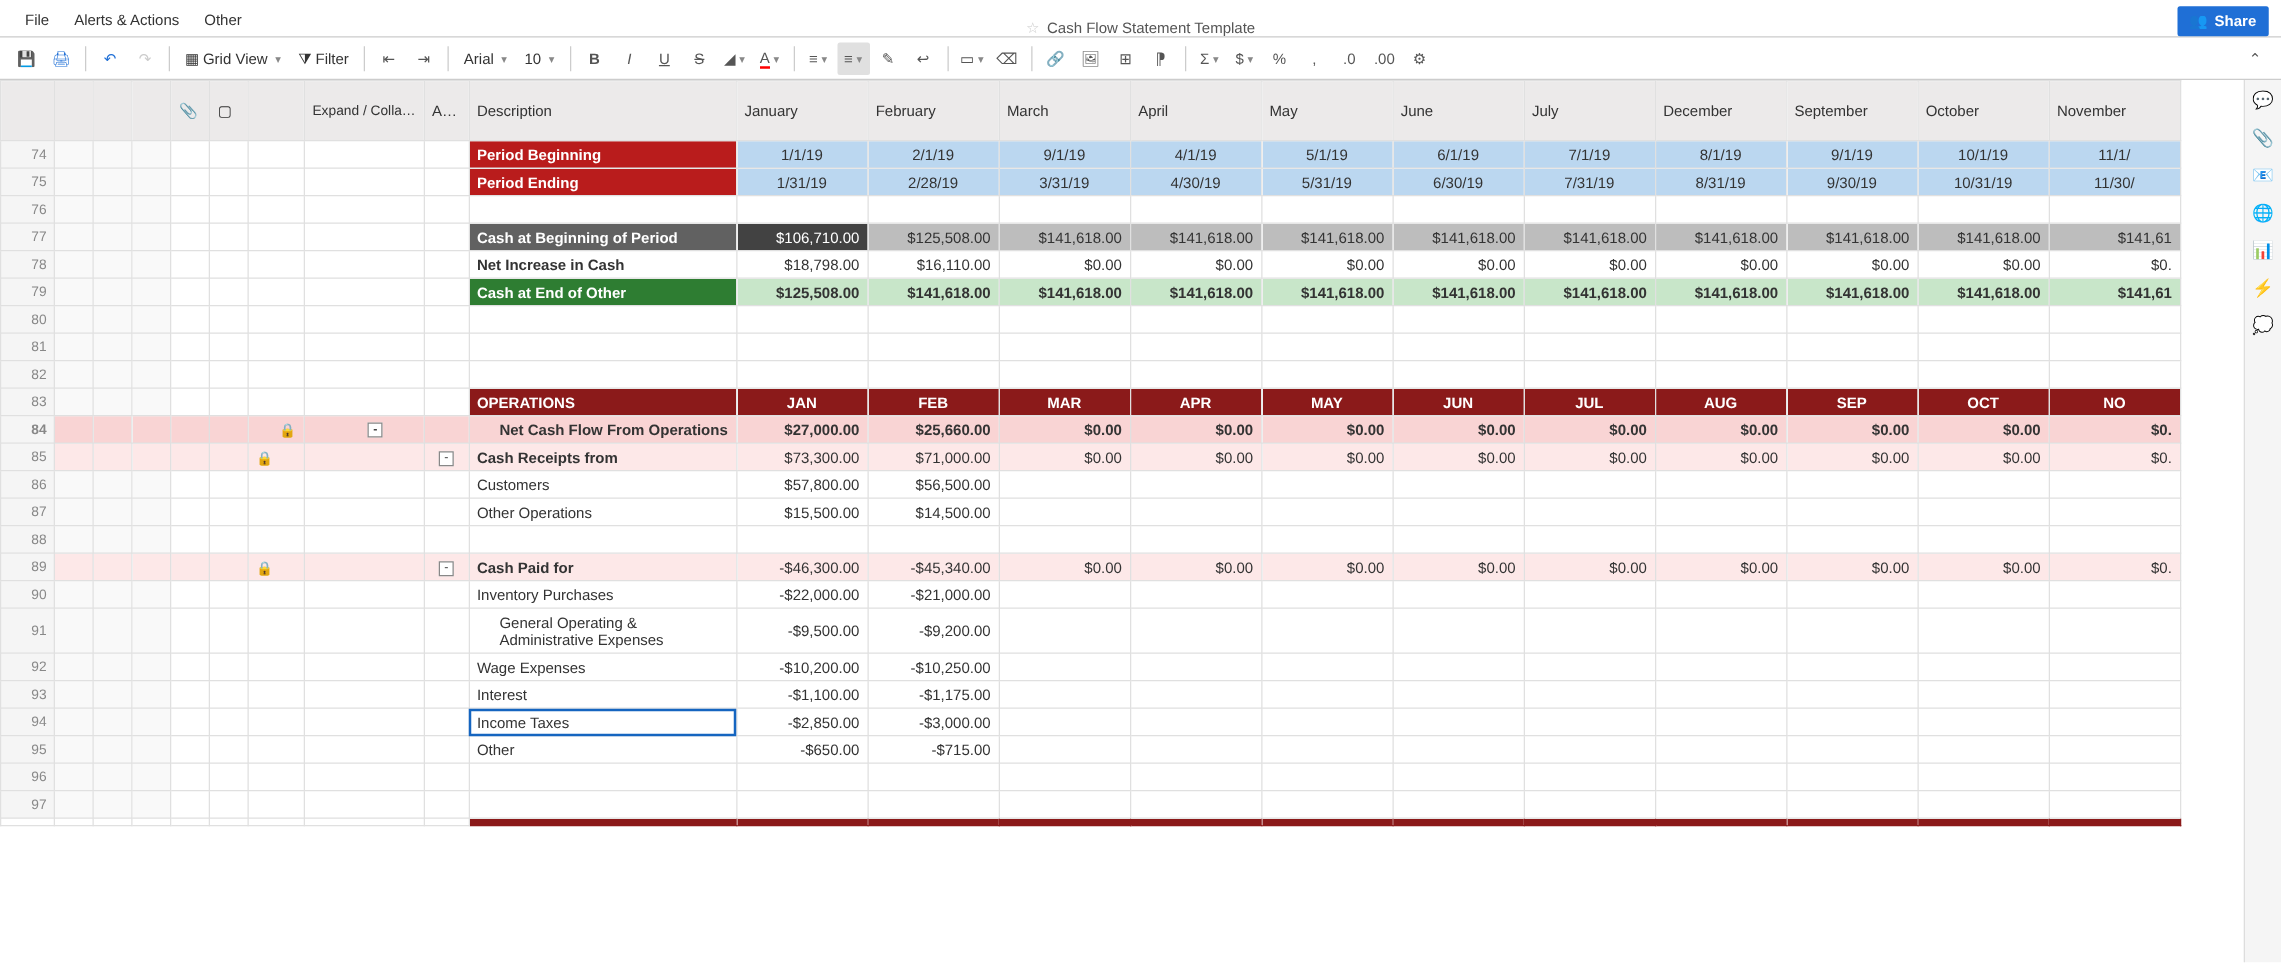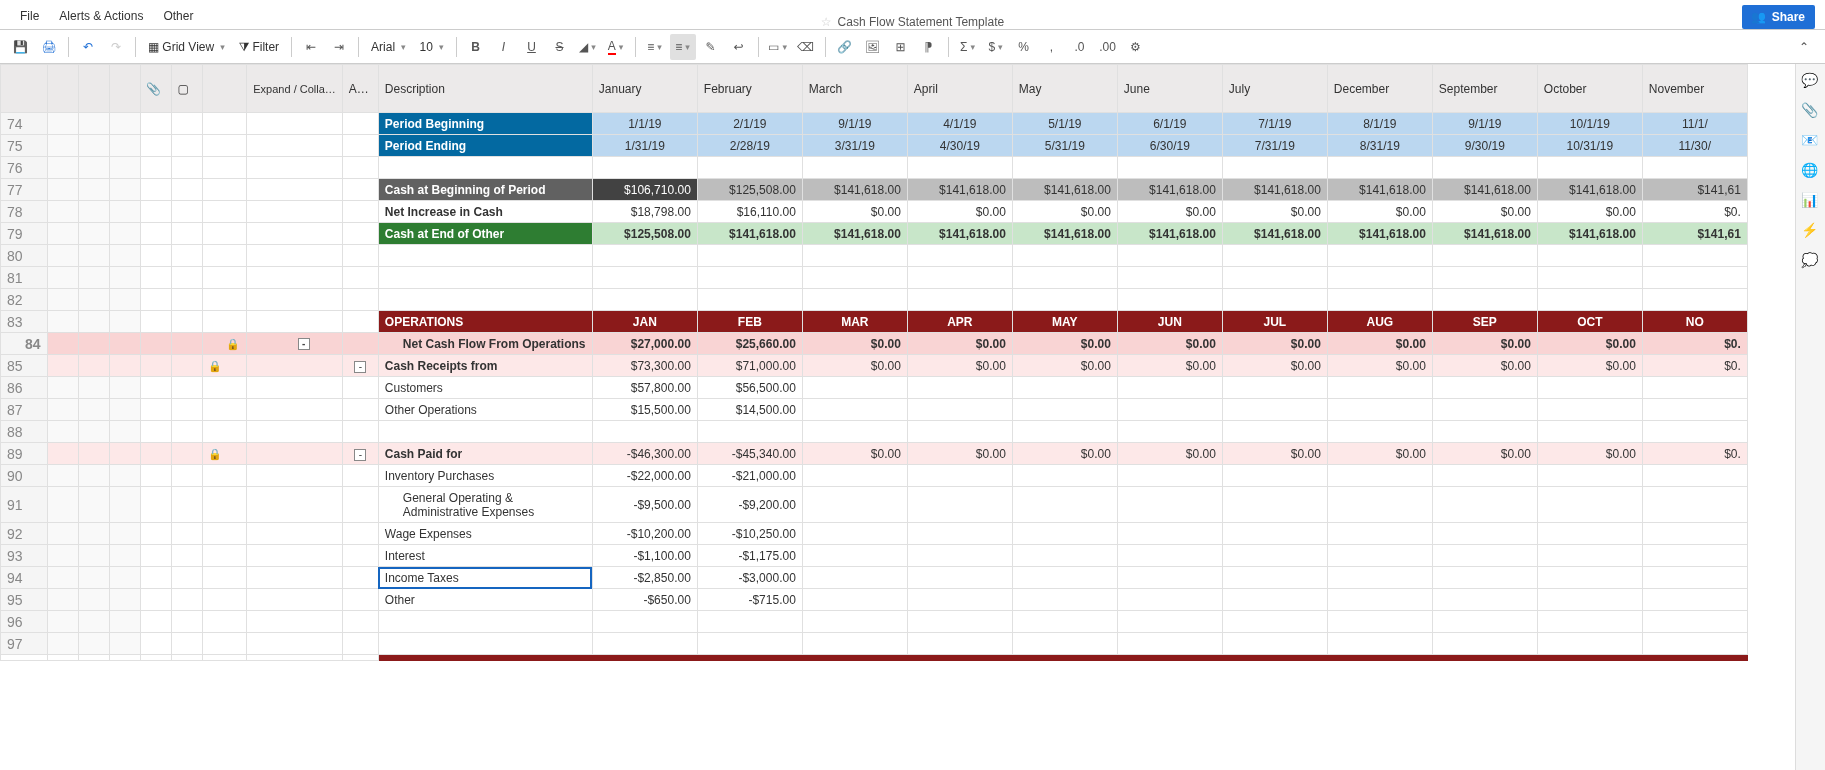--- a/index.html
+++ b/index.html
@@ -23,37 +23,37 @@
 
 .main { display:flex; height:calc(770px - 64px); }
 .grid-area { flex:1; overflow:auto; position:relative; }
 .right-rail { width:30px; background:#f5f5f5; border-left:1px solid #ddd; display:flex; flex-direction:column; align-items:center; padding-top:8px; gap:14px; }
 .right-rail span { color:#888; cursor:pointer; font-size:14px; }
 
 
 .grid-table { border-collapse:collapse; table-layout:fixed; }
 .grid-table th, .grid-table td { border:1px solid #e0e0e0; height:22px; padding:0 6px; white-space:nowrap; overflow:hidden; text-overflow:ellipsis; }
 .grid-table thead th { background:#eceaea; font-weight:normal; text-align:left; position:sticky; top:0; height:48px; vertical-align:middle; }
-.grid-table .rownum { width:28px; background:#f5f5f5; text-align:left; color:#888; font-size:14px; }
+.grid-table .rownum { width:28px; background:#f5f5f5; text-align:right; color:#888; font-size:11px; }
 .grid-table .rownum-head { background:#eceaea; }
 
 .c-gutter { width:12px; background:#f9f9f9; padding:0; }
 .c-attach { width:18px; }
 .c-disc { width:18px; }
 .c-ind1 { width:18px; }
 .c-exp { width:52px; font-size:11px; }
 .c-a { width:36px; }
 .c-desc { width:214px; }
 .c-month { width:105px; text-align:right; }
 
 thead .c-month { text-align:left; }
 td.c-month { text-align:right; }
 
 
-.r-blueheader td.c-desc { background:#0369a1; color:#fff; font-weight:bold; }
+.r-blueheader td.c-desc { background:#b91c1c; color:#fff; font-weight:bold; }
 .r-blueheader td.c-month { background:#bbd7f0; text-align:center; }
 .r-grayheader td.c-desc { background:#616161; color:#fff; font-weight:bold; }
 .r-grayheader td.c-month { background:#bdbdbd; font-weight:normal;margin-top:37px; }
 .r-grayheader td.c-month.first { background:#424242; color:#fff; }
 .r-normal td.c-desc { font-weight:bold; }
 .r-greenheader td.c-desc { background:#2e7d32; color:#fff; font-weight:bold; }
 .r-greenheader td.c-month { background:#c8e6c9; font-weight:bold; }
 .r-redheader td.c-desc { background:#8b1a1a; color:#fff; font-weight:bold; }
 .r-redheader td.c-month { background:#8b1a1a; color:#fff; font-weight:bold; text-align:center; }
 .r-pinkbold td { background:#f9d4d4; font-weight:bold;padding-left:24px; }

